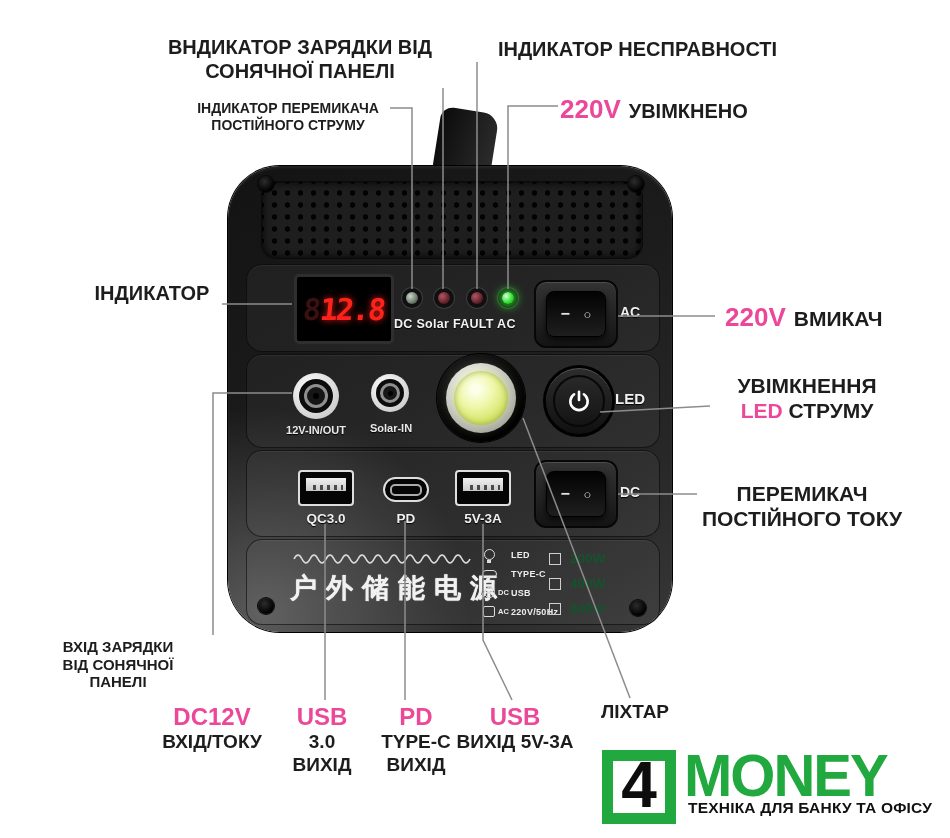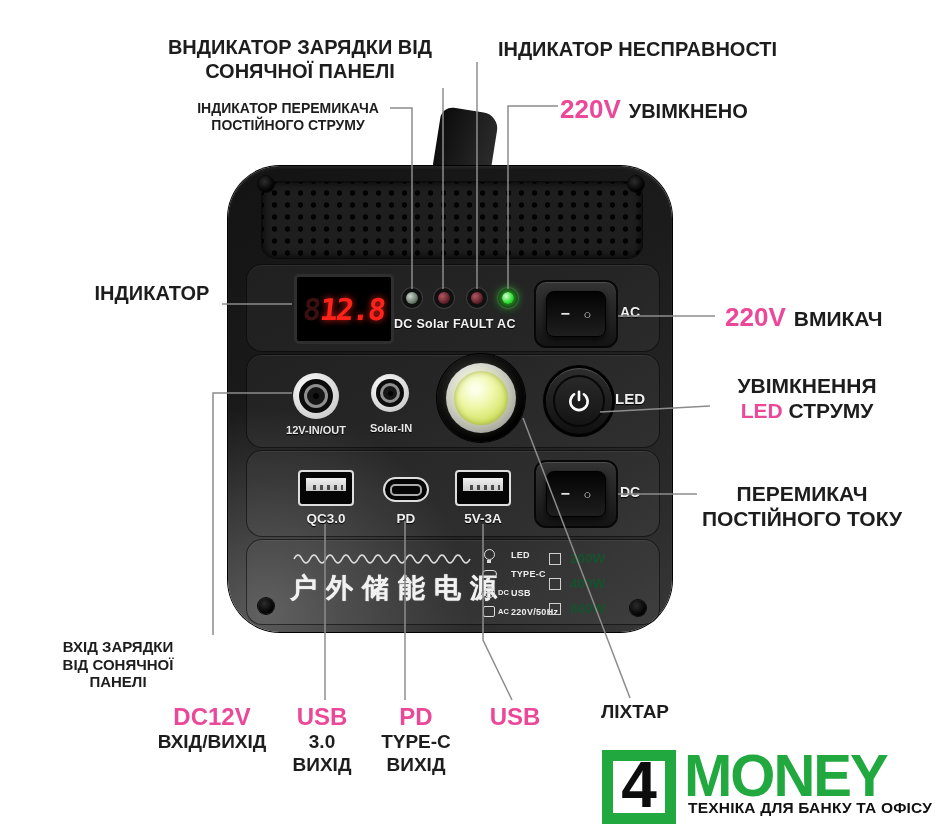--- a/index.html
+++ b/index.html
@@ -188,37 +188,38 @@
   </div>
 
   <div class="ann" style="left:40px;top:638px;width:156px;font-size:15px;">
     <div>ВХІД ЗАРЯДКИ</div>
     <div>ВІД СОНЯЧНОЇ</div>
     <div>ПАНЕЛІ</div>
   </div>
 
   <div class="ann" style="left:148px;top:703px;width:128px;">
     <div class="red big">DC12V</div>
-    <div style="font-size:19px;">ВХІД/ВИХІД</div>
+    <div style="font-size:19px;">ВХІД/ТОКУ</div>
   </div>
 
   <div class="ann" style="left:286px;top:703px;width:72px;">
     <div class="red big">USB</div>
     <div style="font-size:19px;">3.0</div>
     <div style="font-size:19px;">ВИХІД</div>
   </div>
 
   <div class="ann" style="left:368px;top:703px;width:96px;">
     <div class="red big">PD</div>
     <div style="font-size:19px;">TYPE-C</div>
     <div style="font-size:19px;">ВИХІД</div>
   </div>
 
   <div class="ann" style="left:440px;top:703px;width:150px;">
     <div class="red big">USB</div>
+    <div style="font-size:19px;">ВИХІД 5V-3A</div>
   </div>
 
   <div class="ann" style="left:580px;top:701px;width:110px;font-size:19px;">
     <div>ЛІХТАР</div>
   </div>
 
   <div class="handle"></div>
   <div class="dev-body"></div>
   <div class="vent"></div>
   <div class="screw" style="left:258px;top:176px;"></div>

